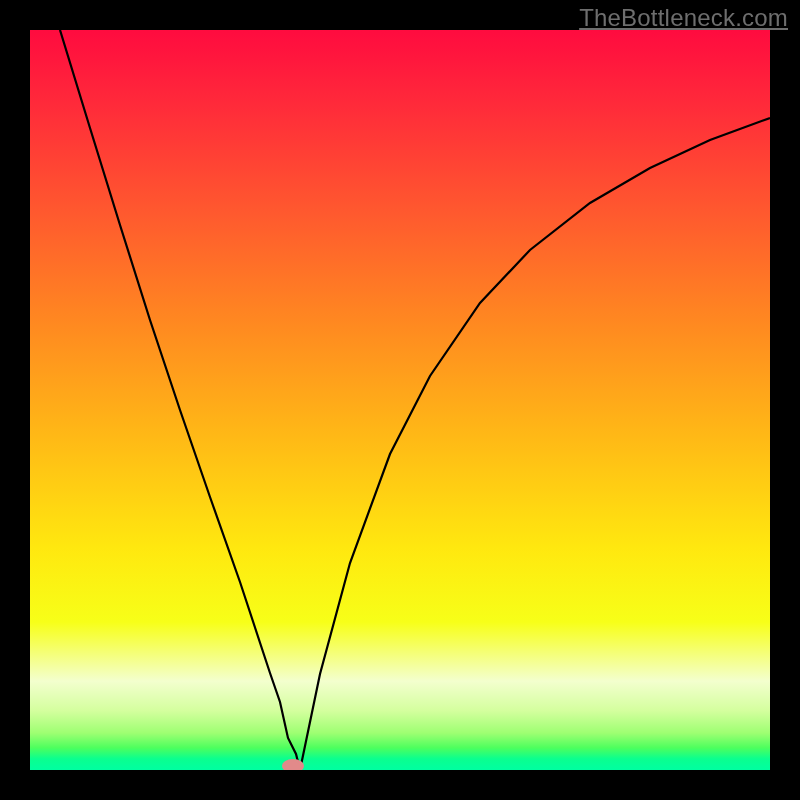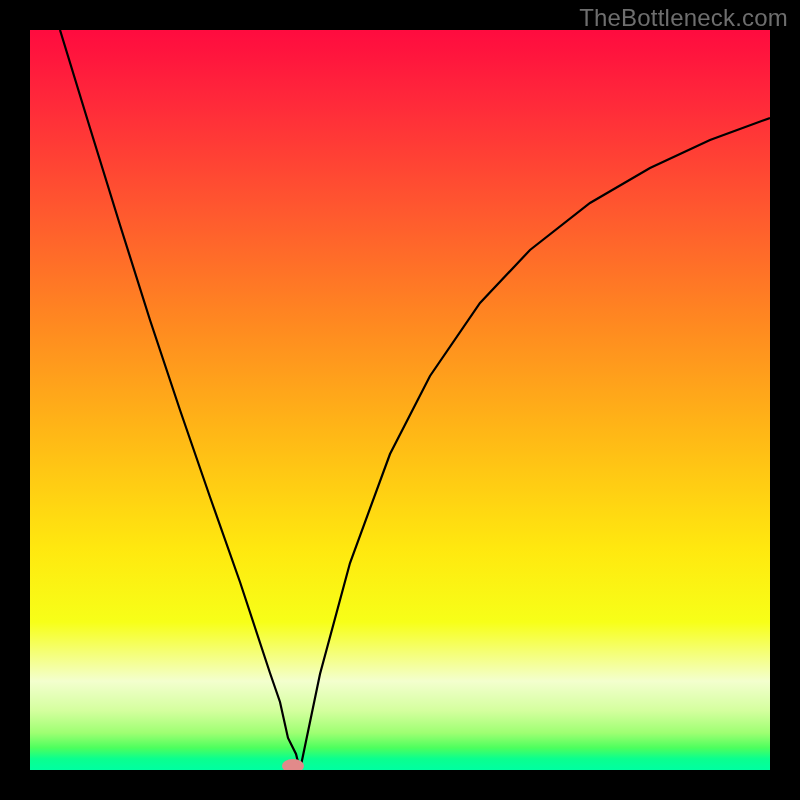--- a/index.html
+++ b/index.html
@@ -19,20 +19,21 @@
   }
   .attribution {
     position: absolute;
     top: 4px;
     right: 12px;
     color: #6e6e6e;
     font-size: 24px;
     font-weight: 500;
     letter-spacing: 0.2px;
     z-index: 10;
+    text-decoration: underline;
   }
   .plot {
     position: absolute;
     left: 30px;
     top: 30px;
     width: 740px;
     height: 740px;
     overflow: hidden;
   }
   .gradient {

